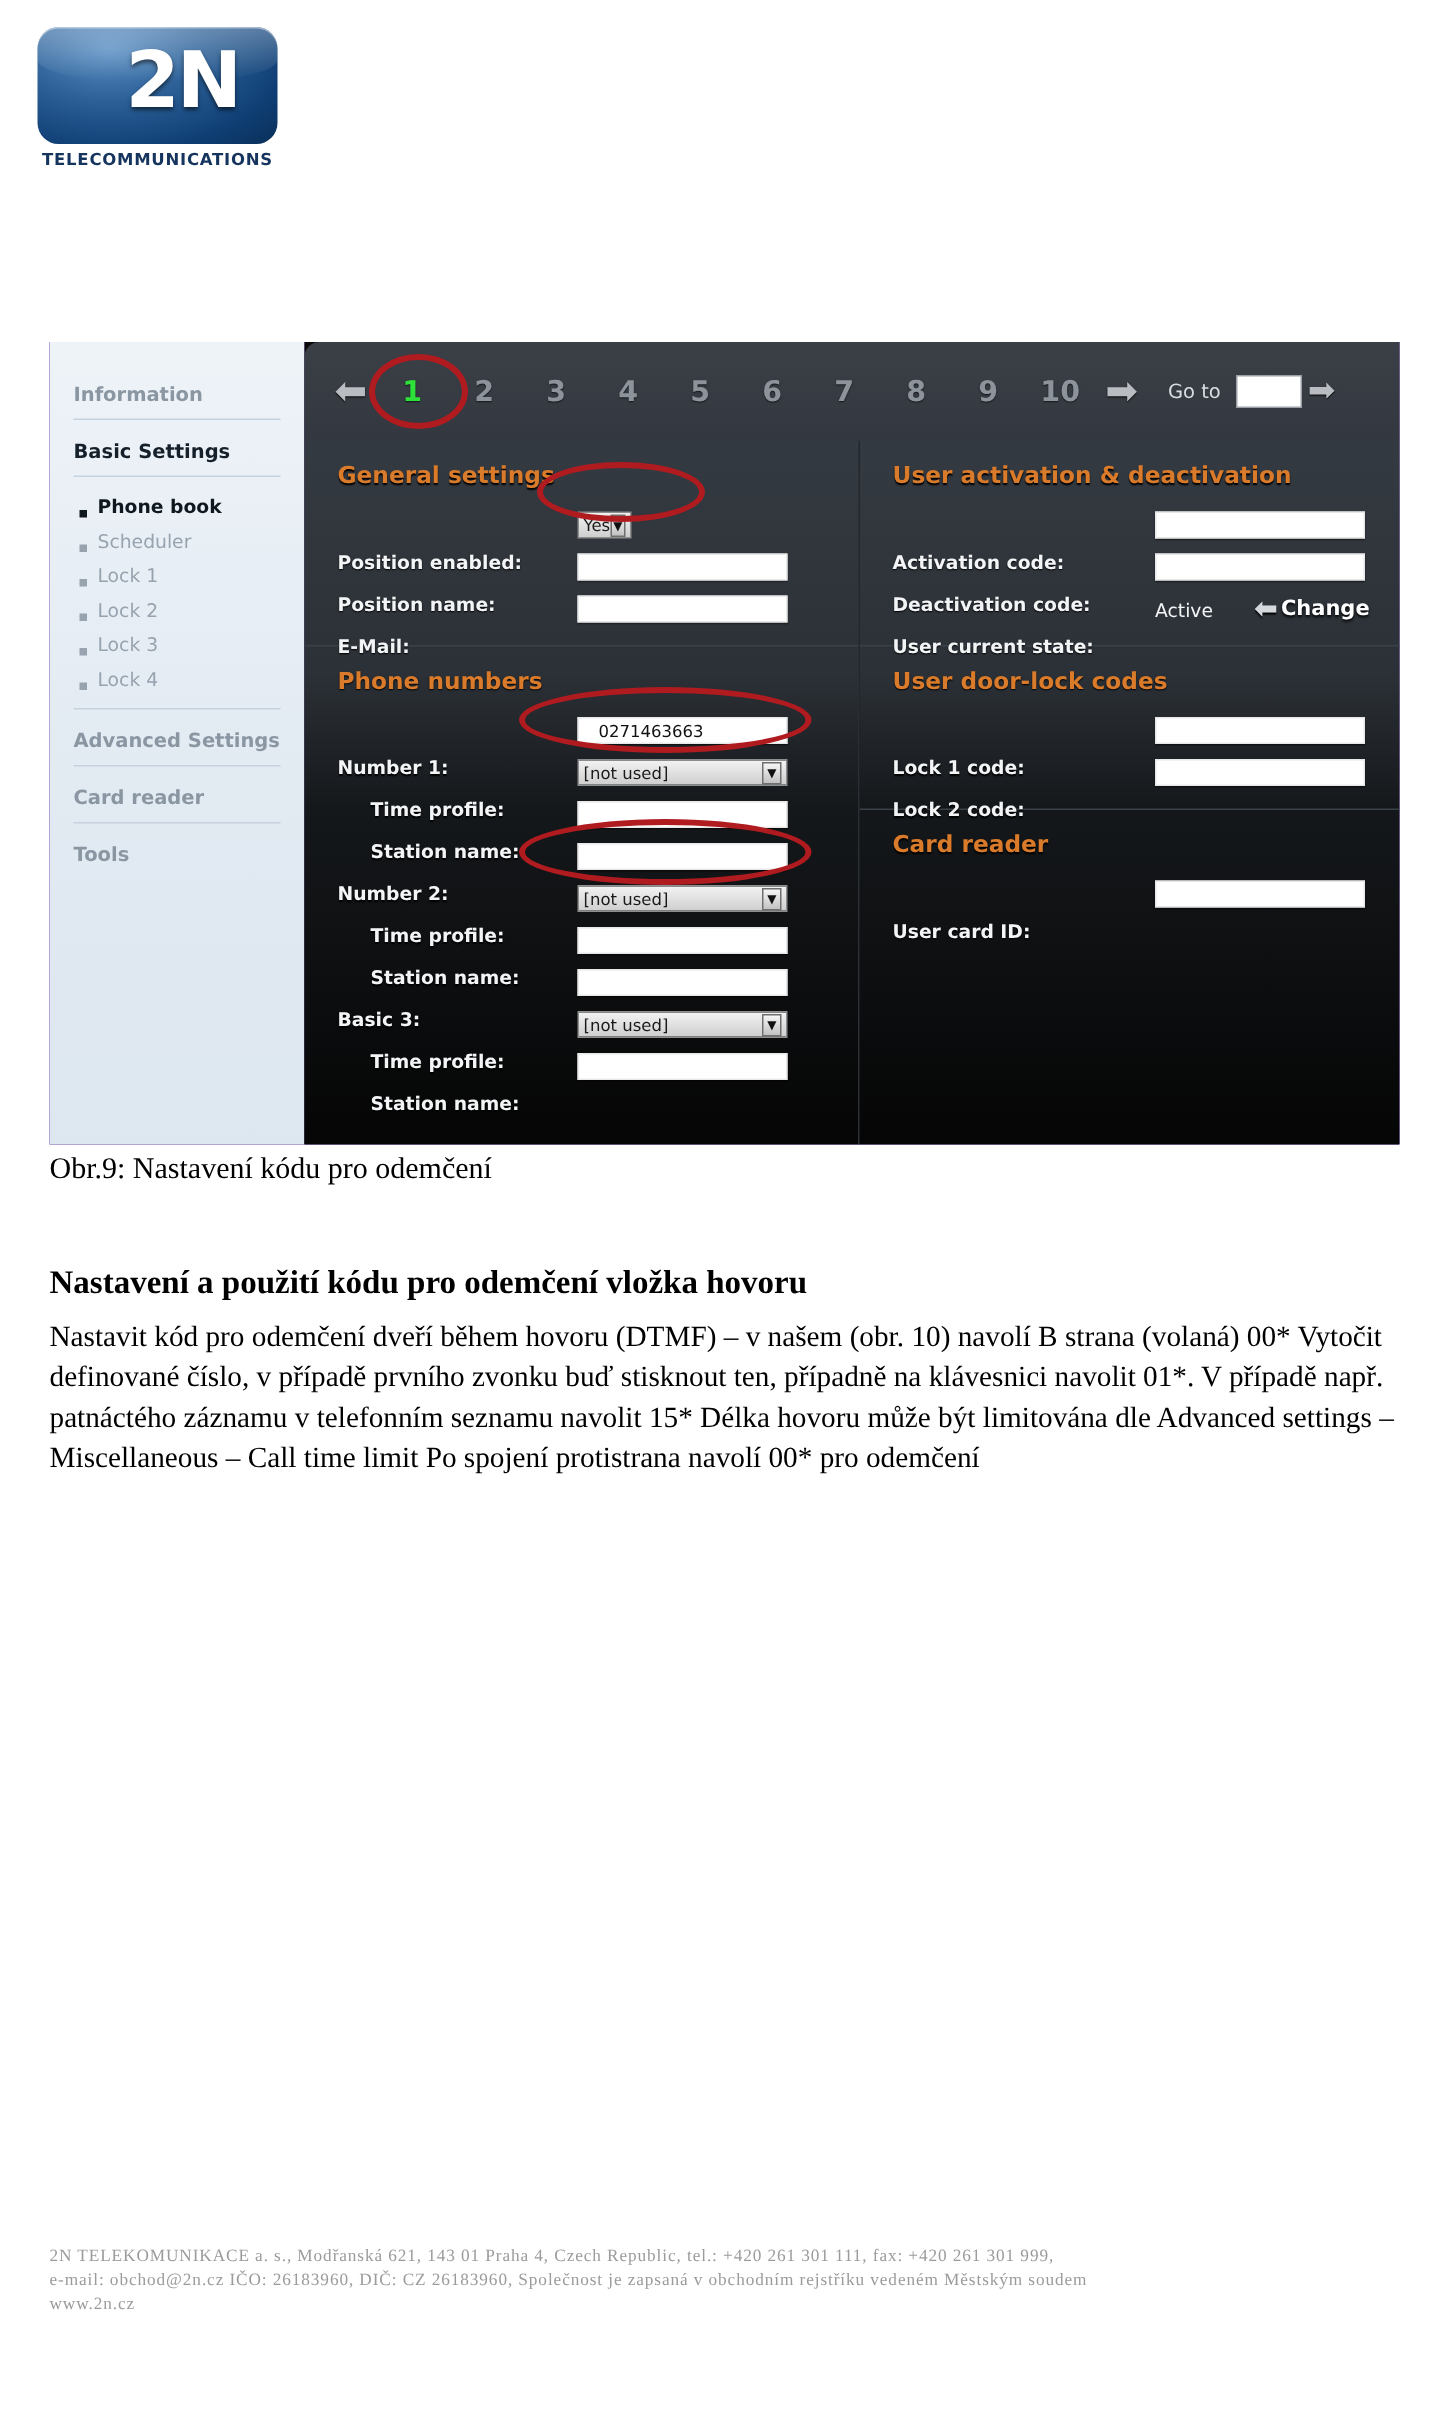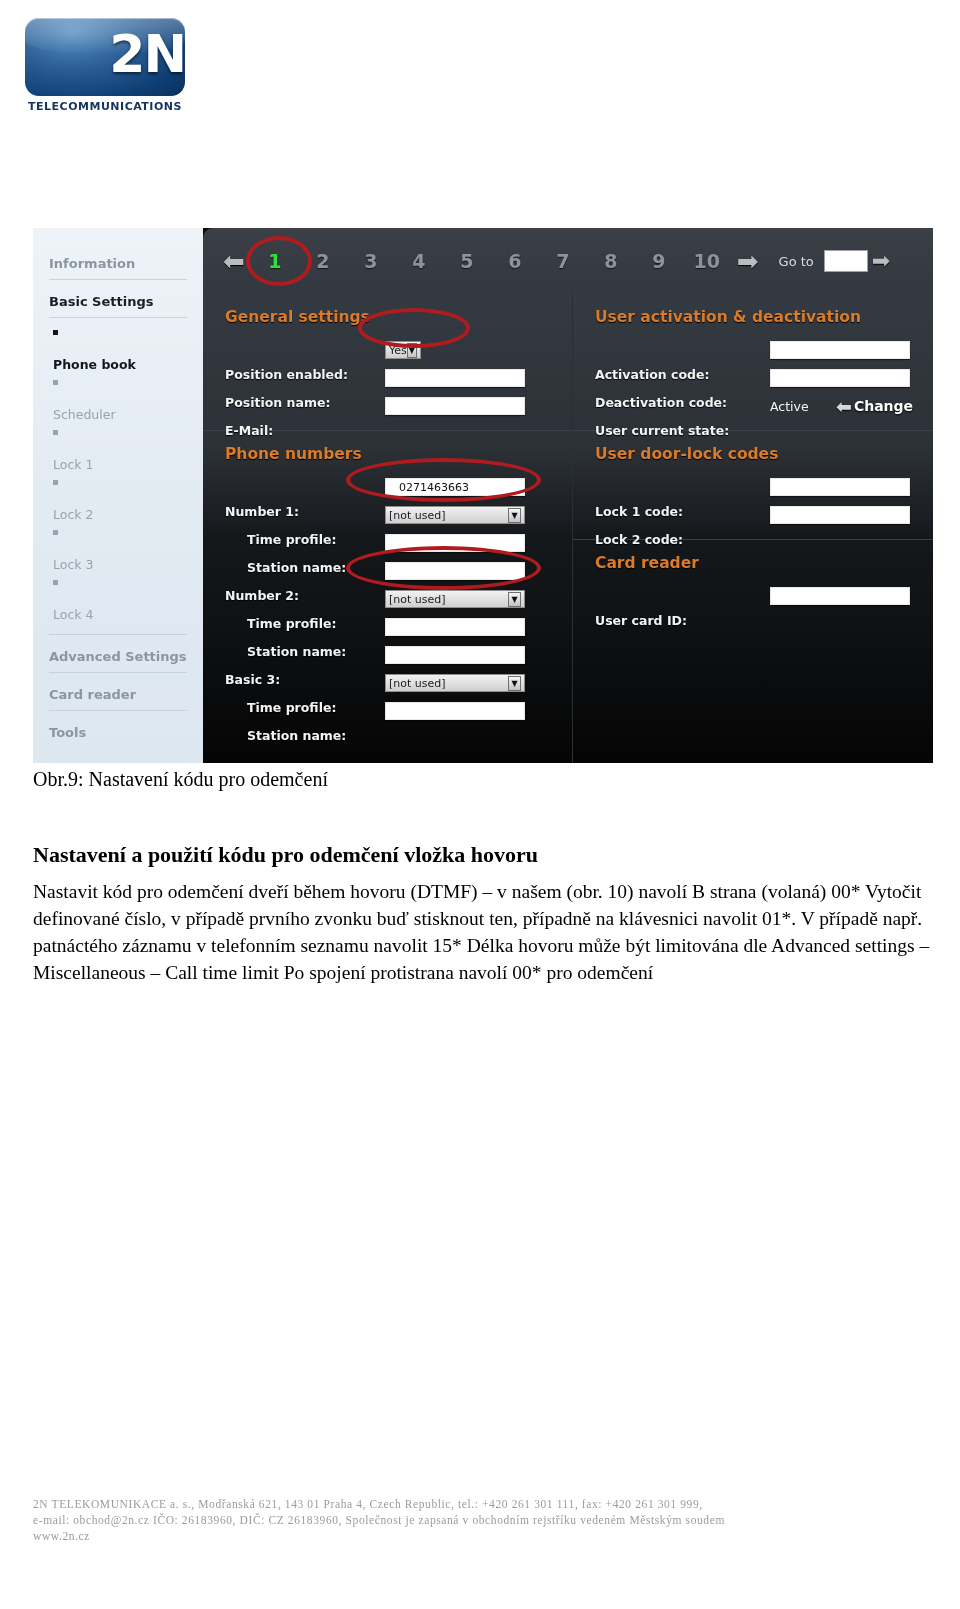--- a/index.html
+++ b/index.html
@@ -35,21 +35,21 @@
   .logo-badge::after {
     content: "";
     position: absolute;
     left: 0; top: 0; width: 100%; height: 46%;
     background: linear-gradient(to bottom, rgba(255,255,255,.30), rgba(255,255,255,0));
     border-radius: 14px 14px 40% 40%;
   }
   .logo-2n {
     position: absolute;
     left: 0; right: 0; top: 6px;
-    text-align: right;
+    text-align: center;
     font-family: "DejaVu Sans", sans-serif;
     font-weight: bold;
     font-size: 52px;
     letter-spacing: -2px;
     color: #ffffff;
     text-shadow: 0 2px 3px rgba(0,0,0,.55);
     z-index: 2;
     margin-left: 33px;
   }
   .logo-caption {
@@ -84,26 +84,25 @@
   }
   .sb-head {
     color: #8a97a3;
     font-weight: bold;
     padding: 6px 0 8px 0;
     border-bottom: 1px solid #c6d2dd;
     margin-bottom: 8px;
   }
   .sb-head.active { color: #15202b; }
   .sb-sub {
-    display: flex; align-items: flex-start;
-    gap: 22px;
+    display: flex; align-items: flex-end;
+    gap: 7px;
     padding: 4px 0 4px 4px;
     color: #97a3af;
     font-size: 12.5px;
-    flex-direction: column;
   }
   .sb-sub .bullet {
     width: 5px; height: 5px; background: #97a3af; display: inline-block;
   }
   .sb-sub.active { color: #10181f; font-weight: bold; }
   .sb-sub.active .bullet { background: #10181f; }
   .sb-group-end { border-bottom: 1px solid #c6d2dd; margin: 8px 0 0 0; height: 1px; }
 
   
   .shot-main {

